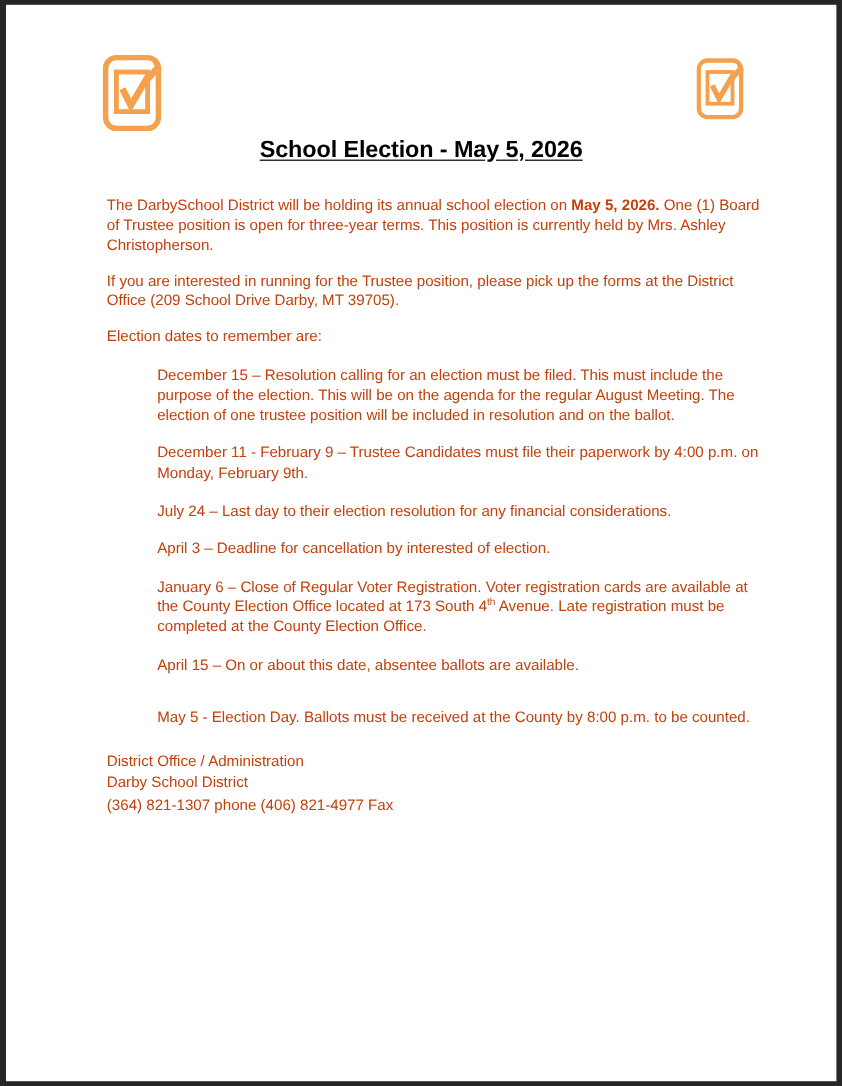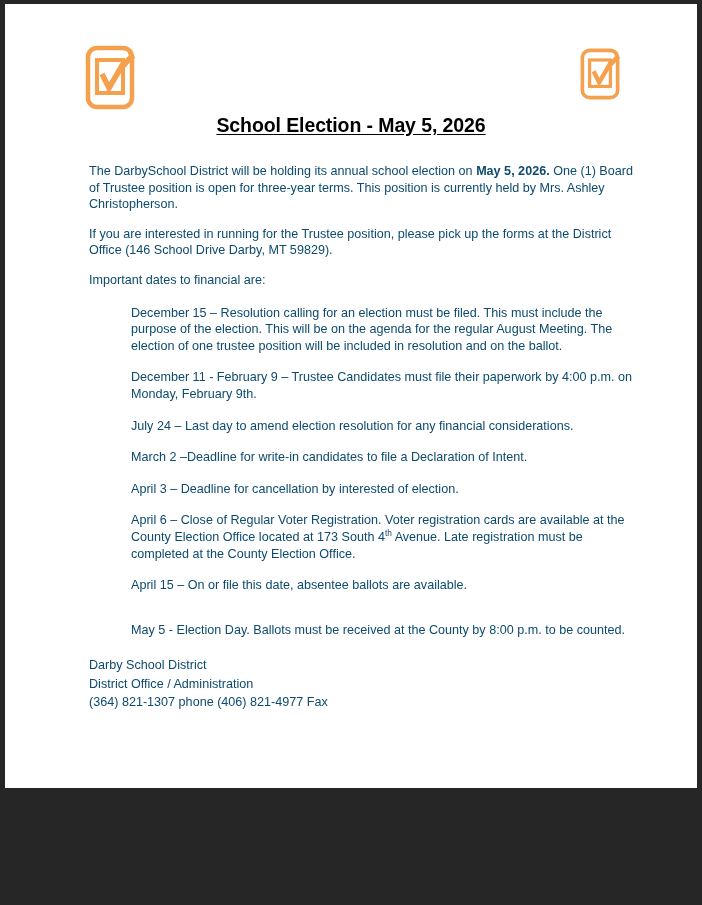--- a/index.html
+++ b/index.html
@@ -13,21 +13,21 @@
     height: 905px;
     overflow: hidden;
     font-family: "Liberation Sans", sans-serif;
   }
 
   #page {
     position: absolute;
     left: 5px;
     top: 4px;
     width: 692px;
-    height: 784px;
+    height: 897px;
     background: #ffffff;
     box-sizing: border-box;
     overflow: hidden;
   }
 
   
   .icon-row {
     position: relative;
     height: 110px;
   }
@@ -50,21 +50,21 @@
   }
   .doc-title .ul {
     text-decoration: underline;
     text-underline-offset: 2px;
   }
 
   
   .body-wrap {
     margin: 0;
     padding: 26px 58px 0 84px;
-    color: #0c4a6e;
+    color: #c2410c;
     font-size: 12.6px;
     line-height: 16.6px;
   }
   p {
     margin: 0 0 13px 0;
   }
 
   .dates-intro { margin-bottom: 16px; }
 
   .dates-list {
@@ -115,45 +115,44 @@
     </svg>
 
   </div>
 
   <h1 class="doc-title"><span class="ul">School Election - May 5, 2026</span></h1>
 
   <div class="body-wrap">
 
     <p><span>The DarbySchool District will be holding its annual school election on </span><strong>May 5, 2026.</strong><span> One (1) Board of Trustee position is open for three-year terms. This position is currently held by Mrs. Ashley Christopherson.</span></p>
 
-    <p>If you are interested in running for the Trustee position, please pick up the forms at the District Office (146 School Drive Darby, MT 59829).</p>
+    <p>If you are interested in running for the Trustee position, please pick up the forms at the District Office (209 School Drive Darby, MT 39705).</p>
 
-    <p class="dates-intro">Important dates to financial are:</p>
+    <p class="dates-intro">Election dates to remember are:</p>
 
     <ul class="dates-list">
 
       <li><span class="label">December 15</span><span> – Resolution calling for an election must be filed.  This must include the purpose of the election. This will be on the agenda for the regular August Meeting. The election of one trustee position will be included in resolution and on the ballot.</span></li>
 
       <li><span class="label">December 11 - February 9</span><span> – Trustee Candidates must file their paperwork by 4:00 p.m. on Monday, February 9th.</span></li>
 
 
-      <li><span class="label">July 24</span><span> – Last day to amend election resolution for any financial considerations.</span></li>
+      <li><span class="label">July 24</span><span> – Last day to their election resolution for any financial considerations.</span></li>
 
-      <li><span class="label">March 2</span><span>  –Deadline for write-in candidates to file a Declaration of Intent.</span></li>
 
       <li><span class="label">April 3</span><span> – Deadline for cancellation by interested of election.</span></li>
 
-      <li><span class="label">April 6</span><span> – Close of Regular Voter Registration. Voter registration cards are available at the County Election Office located at 173 South 4</span><sup>th</sup><span> Avenue.  Late registration must be completed at the County Election Office.</span></li>
+      <li><span class="label">January 6</span><span> – Close of Regular Voter Registration. Voter registration cards are available at the County Election Office located at 173 South 4</span><sup>th</sup><span> Avenue.  Late registration must be completed at the County Election Office.</span></li>
 
-      <li><span class="label">April 15</span><span> – On or file this date, absentee ballots are available.</span></li>
+      <li><span class="label">April 15</span><span> – On or about this date, absentee ballots are available.</span></li>
 
       <li><span class="label">May 5</span><span> - Election Day. Ballots must be received at the County by 8:00 p.m. to be counted.</span></li>
 
     </ul>
 
     <div class="footer-block">
+      <div>District Office / Administration</div>
       <div>Darby School District</div>
-      <div>District Office / Administration</div>
       <div>(364) 821-1307 phone (406) 821-4977 Fax</div>
     </div>
 
   </div>
 </div>
 
 </body></html>

